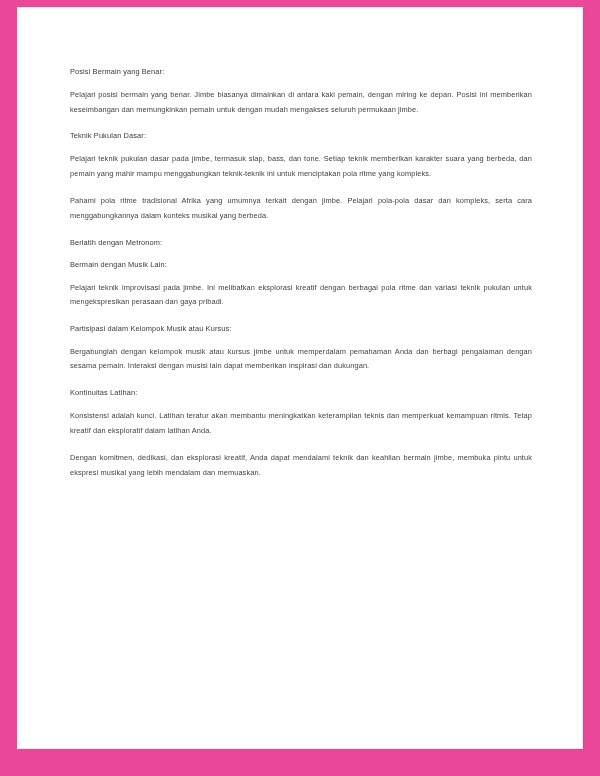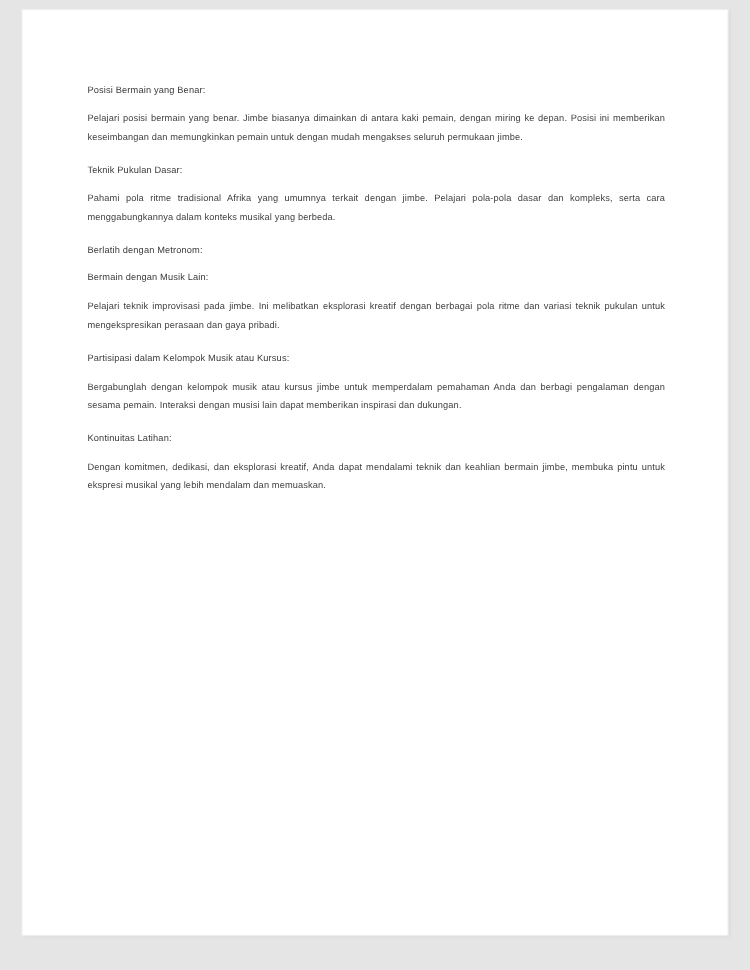--- a/index.html
+++ b/index.html
@@ -12,21 +12,21 @@
     width: 600px;
     height: 776px;
     overflow: hidden;
     font-family: "Liberation Sans", sans-serif;
   }
 
   #viewer {
     position: relative;
     width: 600px;
     height: 776px;
-    background: #e5e5e5;
+    background: #ec4899;
   }
 
   
   #page-sheet {
     position: absolute;
     left: 18px;
     top: 8px;
     width: 564px;
     height: 740px;
     background: #ffffff;
@@ -78,31 +78,33 @@
 <body>
 
 <div id="viewer">
   <div id="page-sheet">
     <div id="page-content">
 
       <p class="doc-heading">Posisi Bermain yang Benar:</p>
       <p class="doc-paragraph">Pelajari posisi bermain yang benar. Jimbe biasanya dimainkan di antara kaki pemain, dengan miring ke depan. Posisi ini memberikan keseimbangan dan memungkinkan pemain untuk dengan mudah mengakses seluruh permukaan jimbe.</p>
 
       <p class="doc-heading section-gap">Teknik Pukulan Dasar:</p>
+      <p class="doc-paragraph">Pelajari teknik pukulan dasar pada jimbe, termasuk slap, bass, dan tone. Setiap teknik memberikan karakter suara yang berbeda, dan pemain yang mahir mampu menggabungkan teknik-teknik ini untuk menciptakan pola ritme yang kompleks.</p>
 
       <p class="doc-paragraph">Pahami pola ritme tradisional Afrika yang umumnya terkait dengan jimbe. Pelajari pola-pola dasar dan kompleks, serta cara menggabungkannya dalam konteks musikal yang berbeda.</p>
 
       <p class="doc-heading section-gap">Berlatih dengan Metronom:</p>
 
       <p class="doc-heading section-gap">Bermain dengan Musik Lain:</p>
 
       <p class="doc-paragraph">Pelajari teknik improvisasi pada jimbe. Ini melibatkan eksplorasi kreatif dengan berbagai pola ritme dan variasi teknik pukulan untuk mengekspresikan perasaan dan gaya pribadi.</p>
 
       <p class="doc-heading section-gap">Partisipasi dalam Kelompok Musik atau Kursus:</p>
       <p class="doc-paragraph">Bergabunglah dengan kelompok musik atau kursus jimbe untuk memperdalam pemahaman Anda dan berbagi pengalaman dengan sesama pemain. Interaksi dengan musisi lain dapat memberikan inspirasi dan dukungan.</p>
 
       <p class="doc-heading section-gap">Kontinuitas Latihan:</p>
+      <p class="doc-paragraph">Konsistensi adalah kunci. Latihan teratur akan membantu meningkatkan keterampilan teknis dan memperkuat kemampuan ritmis. Tetap kreatif dan eksploratif dalam latihan Anda.</p>
 
       <p class="doc-paragraph last section-gap">Dengan komitmen, dedikasi, dan eksplorasi kreatif, Anda dapat mendalami teknik dan keahlian bermain jimbe, membuka pintu untuk ekspresi musikal yang lebih mendalam dan memuaskan.</p>
 
     </div>
   </div>
 </div>
 
 </body></html>

